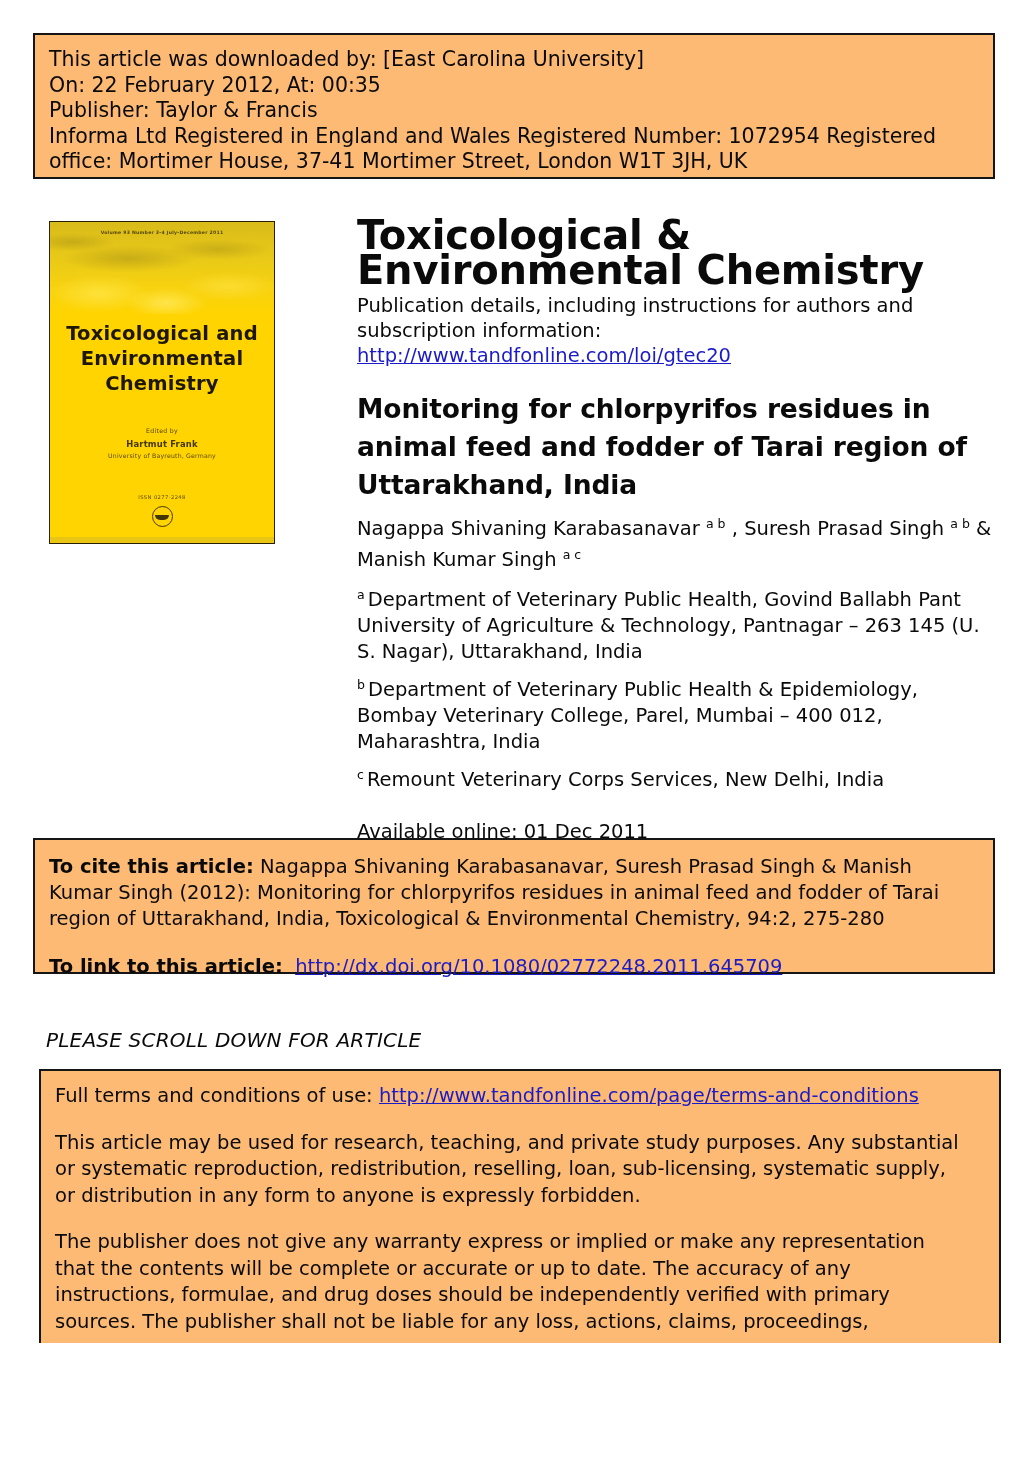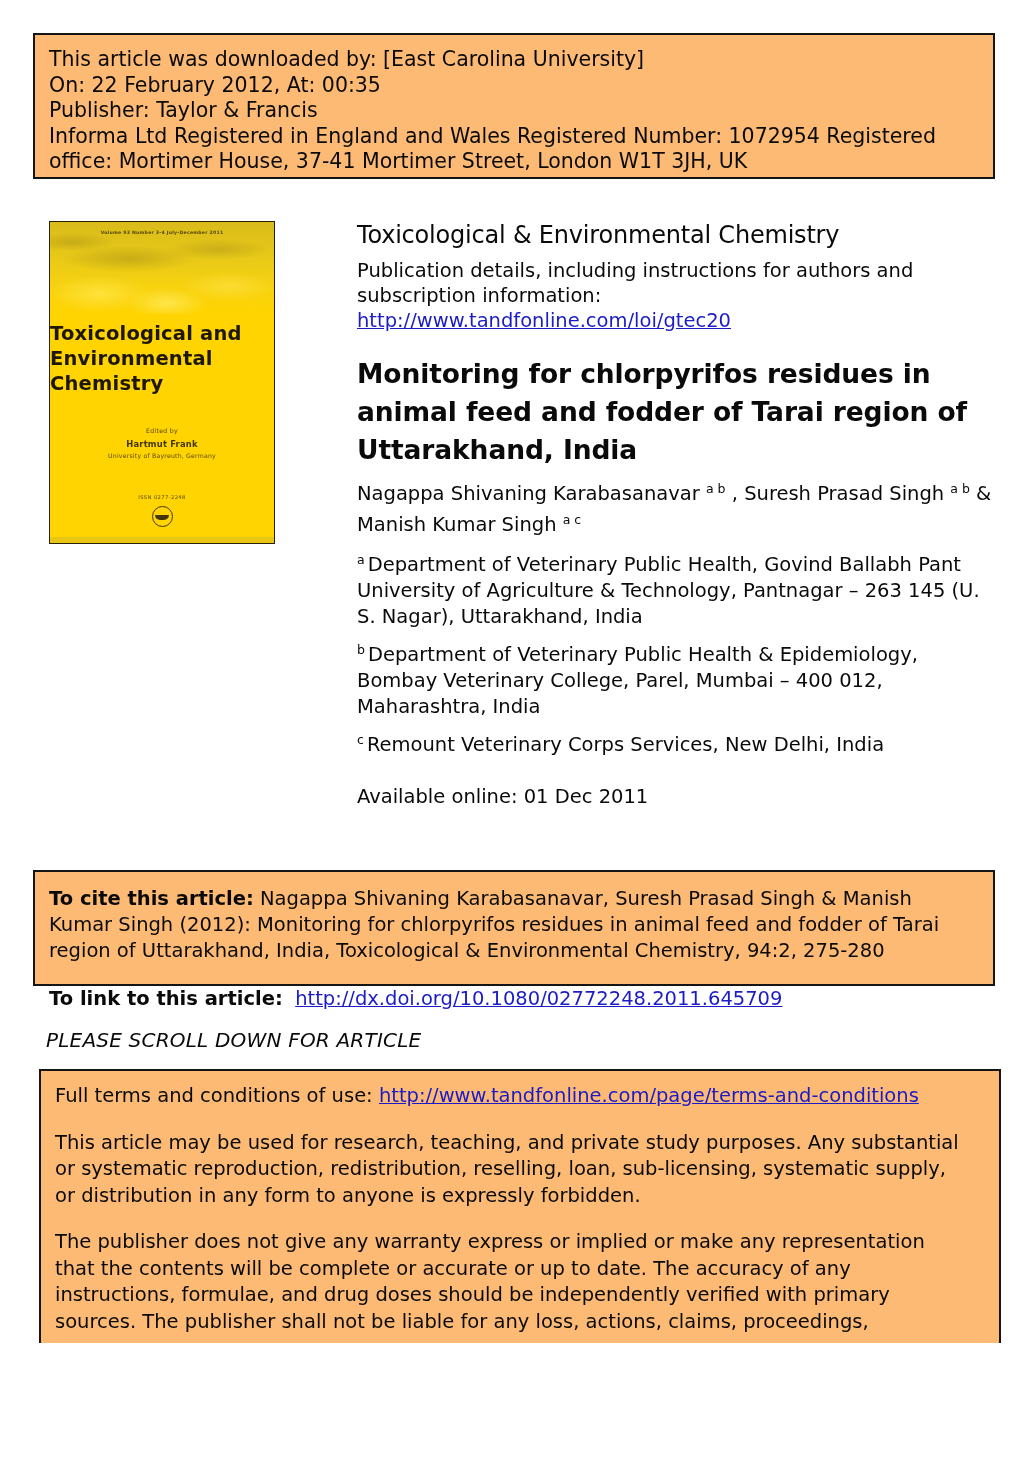--- a/index.html
+++ b/index.html
@@ -83,21 +83,21 @@
     letter-spacing: .25px;
     color: #3b2f06;
     font-weight: bold;
     opacity: .85;
   }
   .cover-title {
     position: absolute;
     left: 0;
     top: 99px;
     width: 100%;
-    text-align: left;
+    text-align: center;
     font-family: "DejaVu Sans", "Liberation Sans", sans-serif;
     font-weight: bold;
     font-size: 19.5px;
     line-height: 25px;
     color: #1d1704;
     letter-spacing: .2px;
   }
   .cover-edited {
     position: absolute;
     left: 0;
@@ -175,23 +175,23 @@
   }
 
   
   #article-meta {
     position: absolute;
     left: 357px;
     top: 218px;
     width: 640px;
   }
   .journal-name {
-    font-size: 24px;
+    font-size: 40px;
     line-height: 35px;
-    font-weight: normal;
+    font-weight: bold;
     letter-spacing: -.2px;
   }
   .pub-details {
     margin-top: 5px;
     font-size: 19.5px;
     line-height: 25px;
   }
   .article-title {
     margin-top: 22px;
     font-size: 26.5px;
@@ -224,23 +224,23 @@
   a.link, .link {
     color: #1b1bc8;
     text-decoration: underline;
     word-break: break-word;
     text-align: right;
   }
 
   
   #citation-box {
     left: 33px;
-    top: 870px;
+    top: 838px;
     width: 962px;
-    height: 116px;
+    height: 136px;
     padding: 14px 16px 12px 14px;
   }
   #citation-box .cite-line {
     font-size: 19.5px;
     line-height: 26px;
   }
   #citation-box .cite-link-line {
     margin-top: 22px;
     font-size: 19.5px;
     line-height: 26px;

